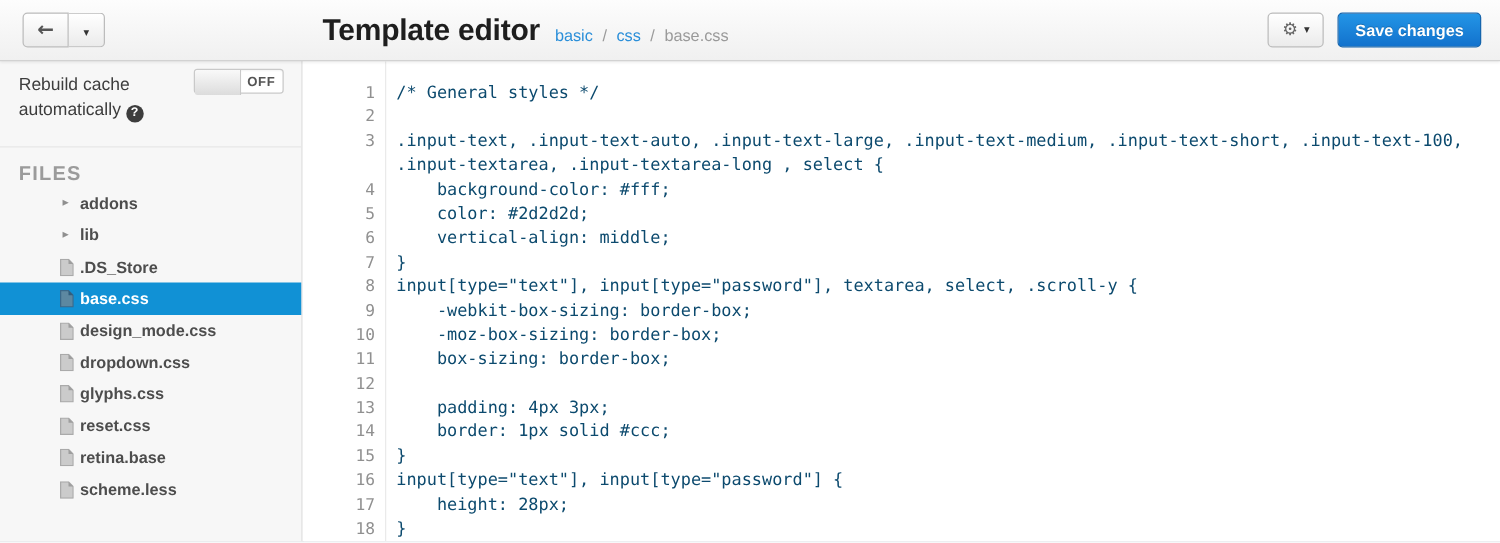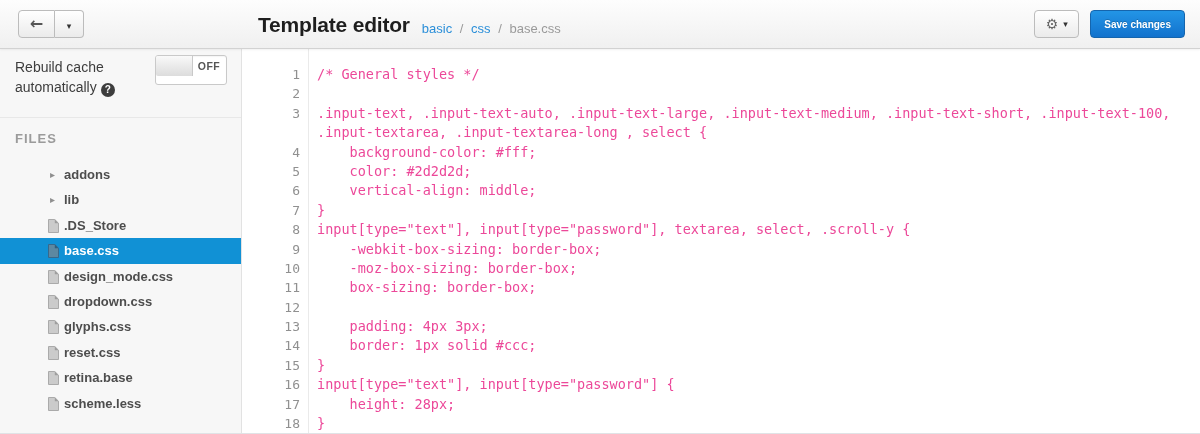--- a/index.html
+++ b/index.html
@@ -24,66 +24,66 @@
     border:1px solid #bcbcbc; color:#555; cursor:pointer;
     font-family:"Liberation Sans", sans-serif; padding:0;
   }
   .btn-group { position:absolute; left:18px; top:10px; display:flex; }
   .btn-group .seg-left { width:37px; border-radius:4px 0 0 4px; }
   .btn-group .seg-right { width:29px; border-left:none; border-radius:0 4px 4px 0; }
   .arrow-glyph { font-family:"DejaVu Sans", sans-serif; font-size:16px; font-weight:bold; color:#555; line-height:1; }
   .caret-glyph { font-family:"DejaVu Sans", sans-serif; font-size:9px; color:#333; line-height:1; }
 
   .title-wrap { position:absolute; left:258px; top:0; height:49px; display:flex; align-items:center; }
-  .page-title { margin:0; font-size:21px; font-weight:bold; color:#1e1e1e; letter-spacing:-0.2px; }
+  .page-title { margin:0; font-size:24px; font-weight:bold; color:#1e1e1e; letter-spacing:-0.2px; }
   .breadcrumb { margin-left:12px; padding-top:7px; font-size:13px; color:#9a9a9a; }
   .breadcrumb a { color:#2b8fd9; text-decoration:none; cursor:pointer; }
   .breadcrumb .sep { margin:0 4px; color:#9a9a9a; }
   .breadcrumb .current { color:#9a9a9a; }
 
   .topbar-right { position:absolute; right:15px; top:10px; display:flex; gap:11px; }
   .gear-btn { width:45px; border-radius:4px; display:flex; align-items:center; justify-content:center; gap:5px; }
   .gear-glyph { font-family:"DejaVu Sans", sans-serif; font-size:14px; color:#666; line-height:1; }
   .btn-primary {
     height:28px; padding:5px 13px;
     background:linear-gradient(#2395e6,#1272cd);
     border:1px solid #1565ad; border-radius:4px;
-    color:#fff; font-weight:bold; font-size:10px; cursor:pointer;
+    color:#fff; font-weight:bold; font-size:13px; cursor:pointer;
     font-family:"Liberation Sans", sans-serif;
     text-shadow:0 -1px 0 rgba(0,0,0,0.2);
   }
 
   
   .sidebar {
     position:absolute; top:40px; left:0; bottom:0; width:242px;
     background:#f7f7f7; border-right:1px solid #e2e2e2;
   }
   .rebuild-section { position:relative; height:78px; padding:17px 14px 0 15px; border-bottom:1px solid #e8e8e8; }
   .rebuild-label { font-size:14px; color:#3d3d3d; line-height:20px; }
   .help-icon {
     display:inline-block; width:14px; height:14px; border-radius:50%;
     background:#3d3d3d; color:#fff; font-size:10px; font-weight:bold;
     text-align:center; line-height:14px; margin-left:4px; vertical-align:-1px; cursor:pointer;
   }
   .toggle {
-    position:absolute; right:14px; top:15px; width:72px; height:30px;
+    position:absolute; right:14px; top:15px; width:72px; height:20px;
     border:1px solid #c9c9c9; border-radius:3px; background:#fff; cursor:pointer;
     box-shadow:inset 0 1px 1px rgba(0,0,0,0.04);
   }
   .toggle .knob {
     position:absolute; left:0; top:0; width:37px; height:20px;
     background:linear-gradient(#f9f9f9,#dcdcdc);
     border-right:1px solid #c9c9c9; border-radius:2px 0 0 2px;
   }
   .toggle .state {
     position:absolute; right:0; top:0; width:34px; text-align:center;
     font-size:10.5px; font-weight:bold; color:#555; line-height:20px; letter-spacing:0.5px;
   }
 
-  .files-header { margin:13px 0 16px 15px; font-size:13px; font-weight:bold; color:#9b9b9b; letter-spacing:1px; }
+  .files-header { margin:13px 0 1px 15px; font-size:16px; font-weight:bold; color:#9b9b9b; letter-spacing:1px; }
   #file-list { list-style:none; margin:0; padding:0; }
   .tree-row {
     position:relative; height:25.4px; line-height:25.4px; padding-left:64px;
     font-size:13px; font-weight:bold; color:#4d4d4d; cursor:pointer; white-space:nowrap;
   }
   .tree-row .tri {
     position:absolute; left:50px; top:0; font-size:10px; color:#8f8f8f;
     font-weight:normal; font-family:"DejaVu Sans", sans-serif;
   }
   .tree-row .file-icon { position:absolute; left:48px; top:6px; }
@@ -95,21 +95,21 @@
 
   
   .editor {
     position:absolute; top:49px; left:243px; right:0; bottom:0;
     background:#fff; padding-top:16px; overflow:hidden;
     font-family:"DejaVu Sans Mono", monospace;
   }
   .gutter-line { position:absolute; left:65px; top:0; bottom:0; width:1px; background:#eaeaea; }
   .code-row { display:flex; height:19.4px; }
   .code-row .ln { flex:none; width:57px; text-align:right; font-size:13px; color:#909090; line-height:19.4px; }
-  .code-row .code { flex:none; padding-left:17px; white-space:pre; font-size:13.5px; color:#ec4899; line-height:19.4px; }
+  .code-row .code { flex:none; padding-left:17px; white-space:pre; font-size:13.5px; color:#0c4a6e; line-height:19.4px; }
 </style>
 </head>
 <body>
 
 <div class="app">
 
   <header class="topbar">
     <div class="btn-group">
       <button class="btn seg-left"><span class="arrow-glyph">←</span></button>
       <button class="btn seg-right"><span class="caret-glyph">▾</span></button>

